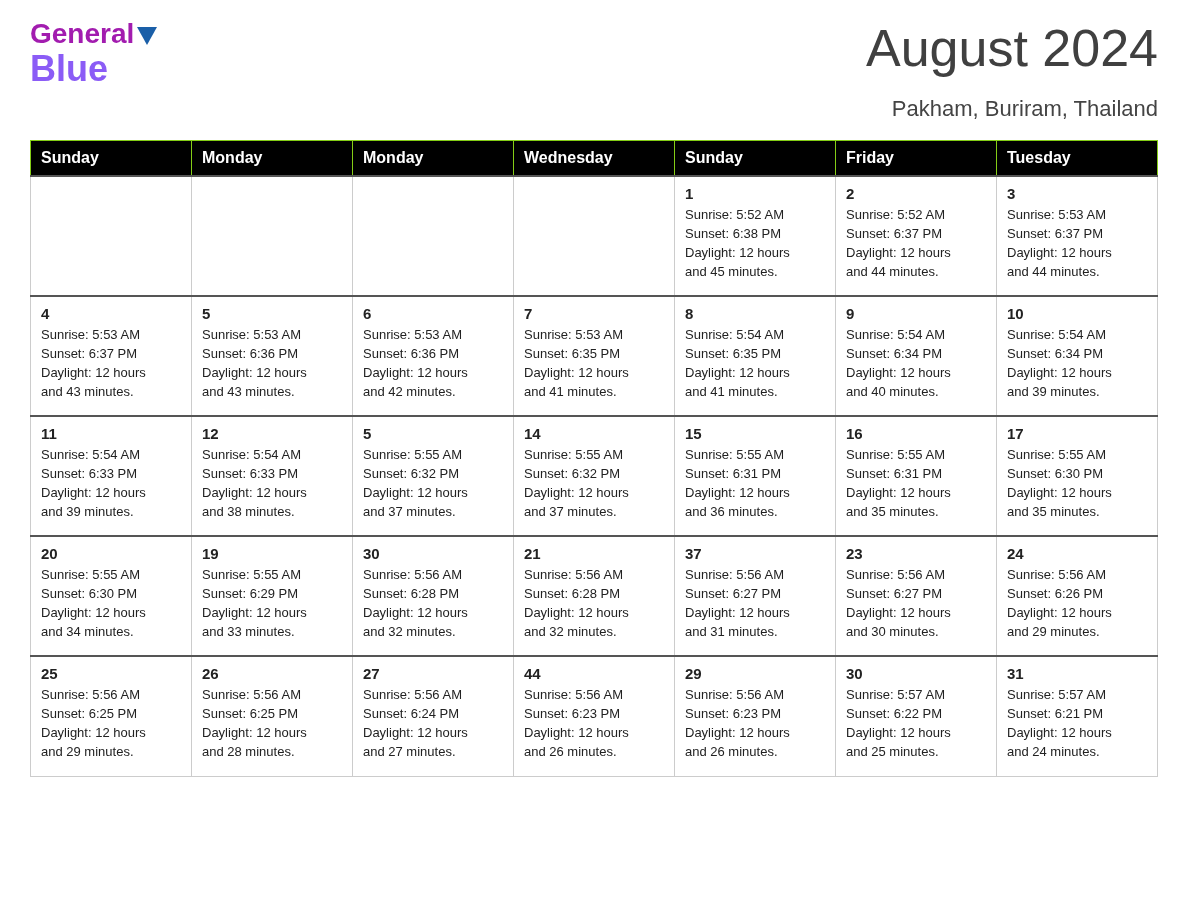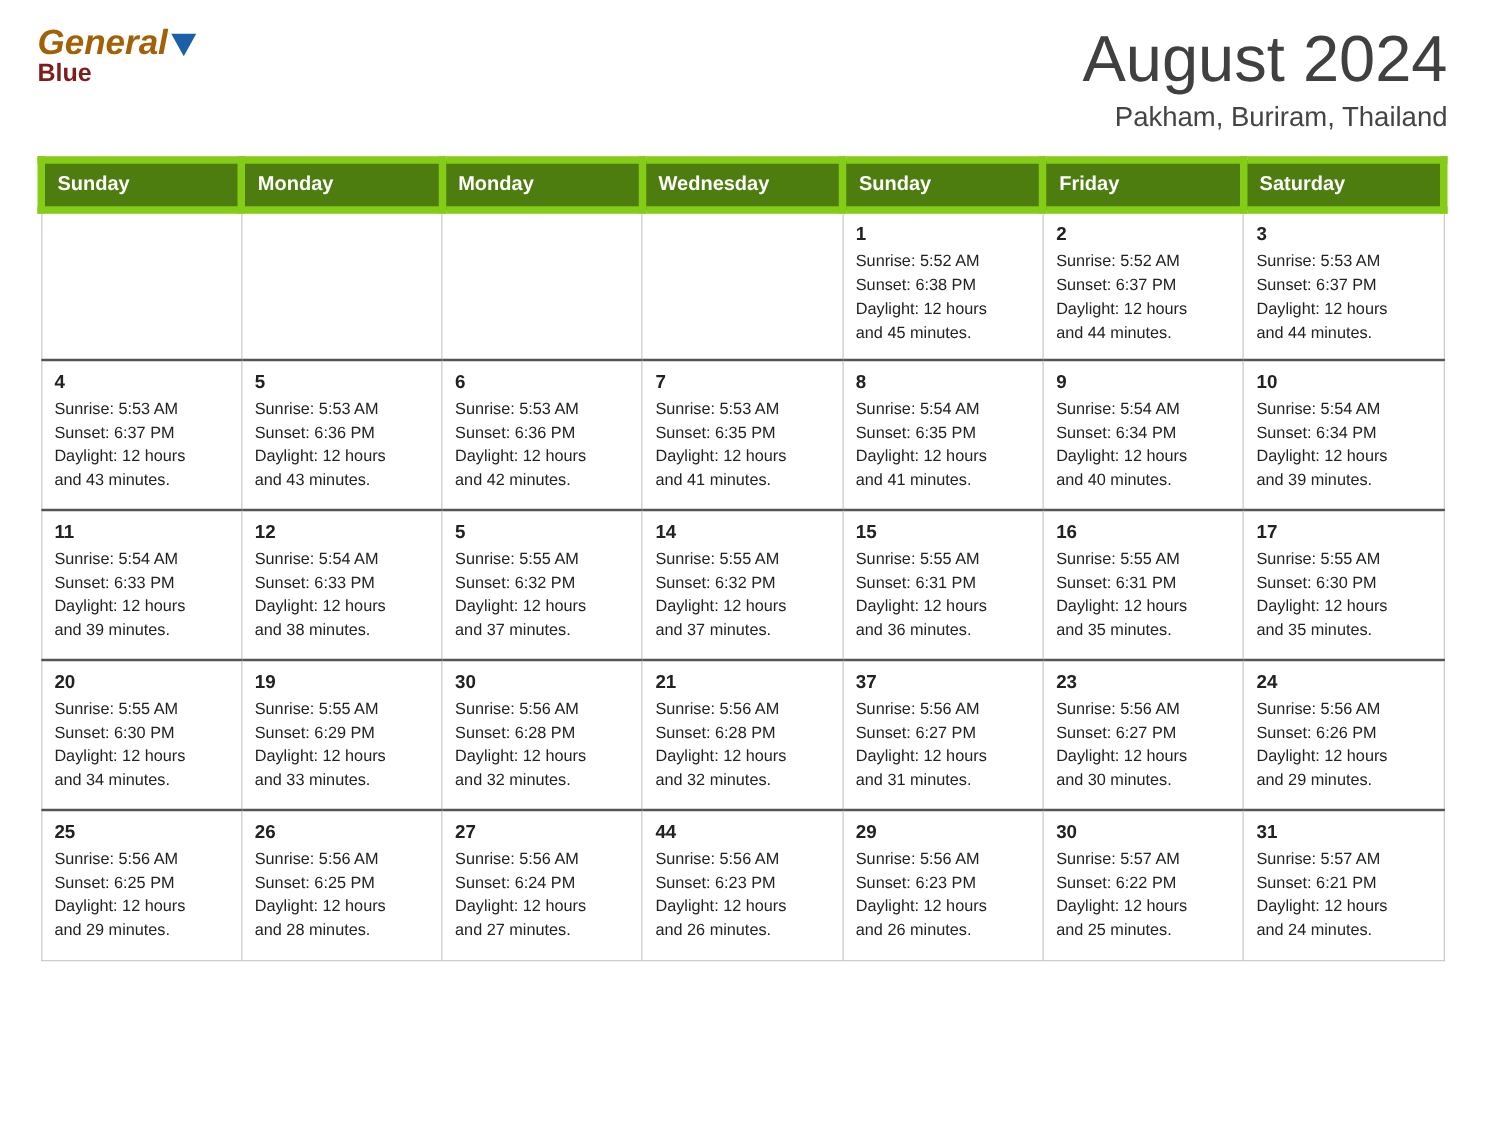--- a/index.html
+++ b/index.html
@@ -18,67 +18,66 @@
       margin-bottom: 18px;
     }
     .logo {
       display: flex;
       flex-direction: column;
       align-items: flex-start;
     }
     .logo-general {
       font-size: 28px;
       font-weight: bold;
-      color: #a16207;
+      color: #a21caf;
       line-height: 1;
       display: flex;
       align-items: center;
-      font-style: italic;
     }
     .logo-arrow {
       width: 0;
       height: 0;
       border-left: 10px solid transparent;
       border-right: 10px solid transparent;
       border-top: 18px solid #1a5fa8;
       margin-left: 2px;
       margin-top: 4px;
     }
     .logo-blue {
-      color: #7f1d1d;
-      font-size: 20px;
+      color: #8b5cf6;
+      font-size: 36px;
       font-weight: bold;
     }
     .title-block {
       text-align: right;
     }
     .title-month {
       font-size: 52px;
       font-weight: normal;
       color: #404040;
       line-height: 1.1;
     }
     .title-location {
       font-size: 22px;
       color: #444;
-      margin-top: 4px;
+      margin-top: 19px;
     }
     .calendar {
       width: 100%;
       border-collapse: collapse;
       table-layout: fixed;
     }
     .calendar th {
-      background: #4d7c0f;
+      background: #000000;
       color: #fff;
       font-size: 16px;
       font-weight: bold;
       padding: 8px 10px;
       text-align: left;
-      border: 6px solid #84cc16;
+      border: 1px solid #84cc16;
     }
     .calendar td {
       vertical-align: top;
       padding: 8px 10px 10px 10px;
       border: 1px solid #ccc;
       font-size: 13px;
       color: #222;
       min-height: 110px;
       height: 120px;
     }
@@ -132,21 +131,21 @@
 
 <table class="calendar">
   <thead>
     <tr>
     <th>Sunday</th>
         <th>Monday</th>
         <th>Monday</th>
         <th>Wednesday</th>
         <th>Sunday</th>
         <th>Friday</th>
-        <th>Saturday</th>
+        <th>Tuesday</th>
       </tr>
   </thead>
   <tbody id="calendar-body">
   <tr>
         <td class="empty"></td>
         <td class="empty"></td>
         <td class="empty"></td>
         <td class="empty"></td>
         <td>
           <span class="day-number">1</span>

